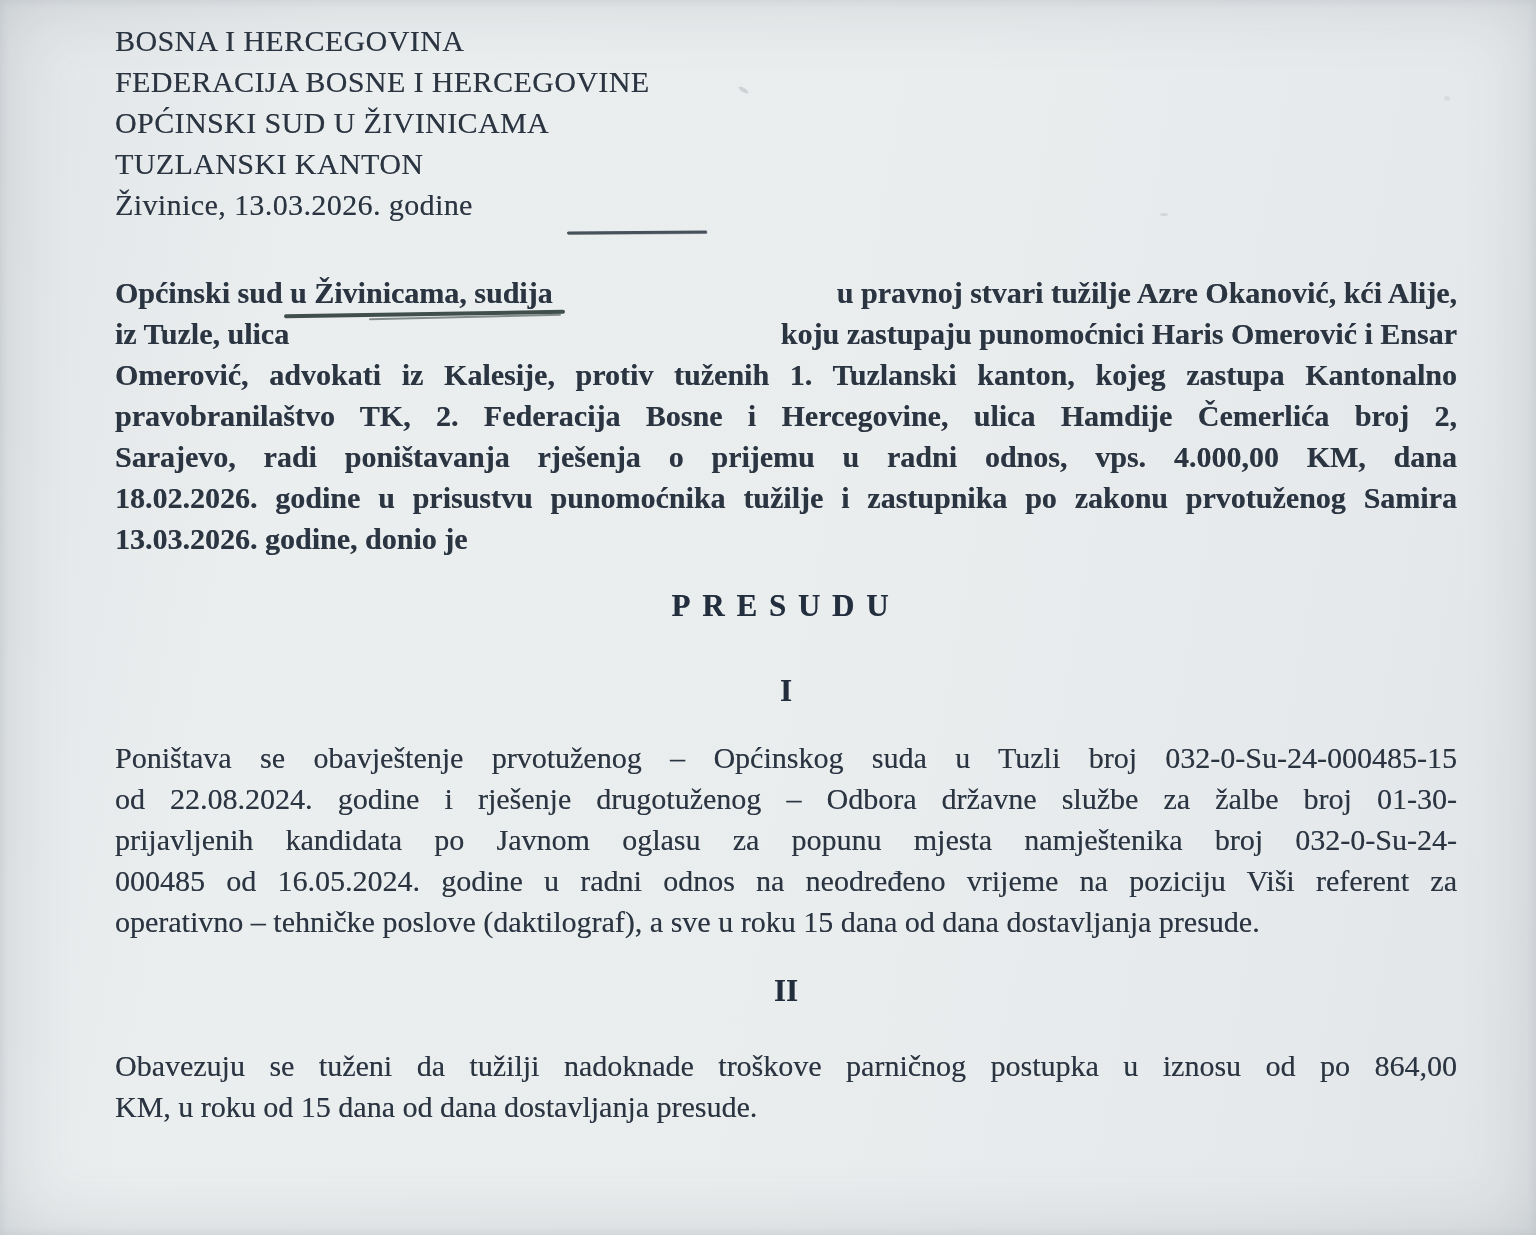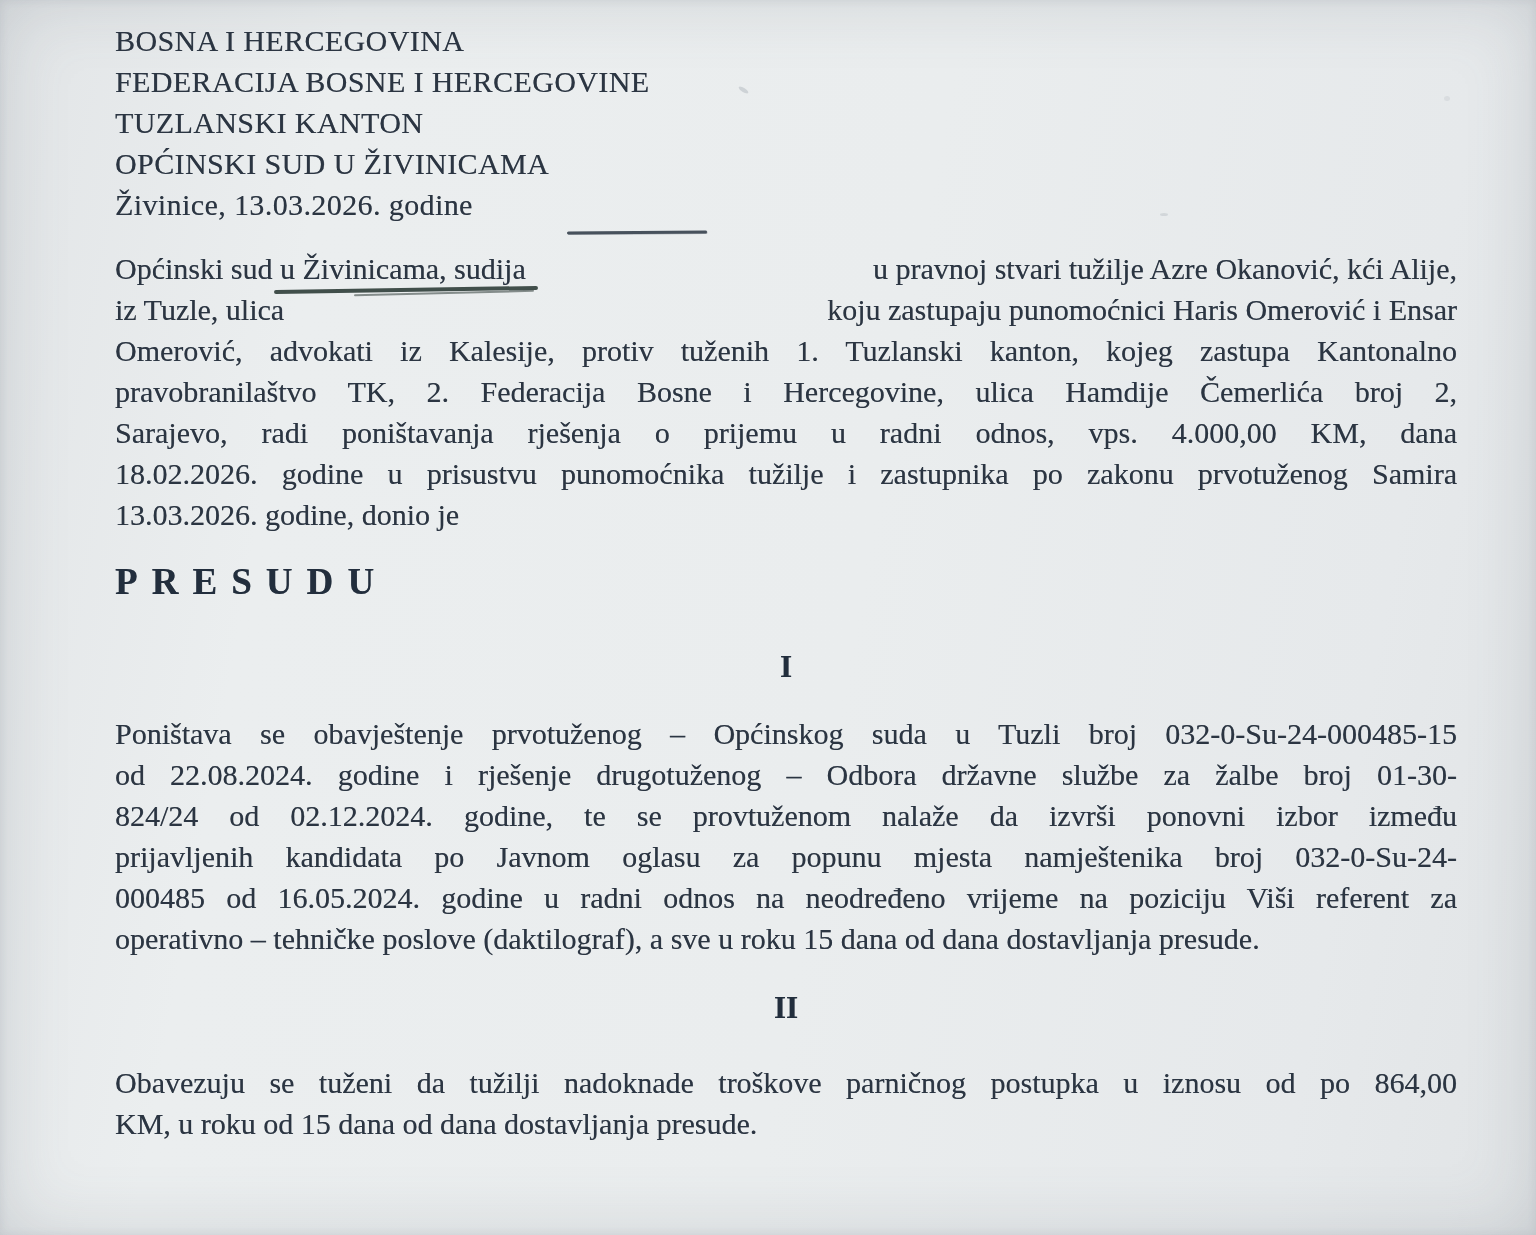--- a/index.html
+++ b/index.html
@@ -30,21 +30,21 @@
     white-space: nowrap;
   }
   .divider {
     width: 140px; height: 3px;
     background: #47515c;
     margin: 6px 0 0 452px;
     transform: rotate(-0.4deg);
     border-radius: 2px;
     box-shadow: 0.5px 0.5px 0.5px rgba(43,52,65,0.35);
   }
-  .intro { margin-top: 14px; }
+  .intro { margin-top: 38px; font-weight: bold; }
   .flexline {
     display: flex;
     justify-content: space-between;
     white-space: nowrap;
   }
   .hand-underline { position: relative; }
   .hand-underline::after {
     content: "";
     position: absolute;
     left: -6px; right: -12px; bottom: -6px;
@@ -68,22 +68,23 @@
     text-align: justify;
     text-align-last: justify;
     -moz-text-align-last: justify;
   }
   .jline.jlast {
     text-align-last: left;
     -moz-text-align-last: left;
   }
   .title {
     margin-top: 26px;
+    text-align: center;
     font-weight: bold;
-    font-size: 37px;
+    font-size: 31px;
     letter-spacing: 0.38em;
     color: #222e3d;
   }
   .section-label {
     margin-top: 44px;
     text-align: center;
     font-weight: bold;
     font-size: 31px;
     color: #222e3d;
   }
@@ -101,22 +102,22 @@
   .s3 { left: 1444px; top: 96px; width: 6px; height: 5px; opacity: 0.22; }
 </style>
 </head>
 <body>
 
 <div class="page">
 
   <header>
     <div class="header-line">BOSNA I HERCEGOVINA</div>
     <div class="header-line">FEDERACIJA BOSNE I HERCEGOVINE</div>
+    <div class="header-line">OPĆINSKI SUD U ŽIVINICAMA</div>
     <div class="header-line">TUZLANSKI KANTON</div>
-    <div class="header-line">OPĆINSKI SUD U ŽIVINICAMA</div>
     <div class="header-line">Živinice, 13.03.2026. godine</div>
   </header>
 
   <div class="divider"></div>
 
   <section class="intro">
     <div class="flexline">
       <span><span>Općinski sud </span><span class="hand-underline">u Živinicama, sudija</span></span>
       <span>u pravnoj stvari tužilje Azre Okanović, kći Alije,</span>
     </div>
@@ -132,21 +133,20 @@
         <div class="jline jlast">13.03.2026. godine, donio je</div>
       </div>
   </section>
 
   <h1 class="title">PRESUDU</h1>
 
   <div class="section-label">I</div>
   <section class="body-par">
       <div class="jline">Poništava se obavještenje prvotuženog – Općinskog suda u Tuzli broj 032-0-Su-24-000485-15</div>
       <div class="jline">od 22.08.2024. godine i rješenje drugotuženog – Odbora državne službe za žalbe broj 01-30-</div>
-      <div class="jline">824/24 od 02.12.2024. godine, te se provtuženom nalaže da izvrši ponovni izbor između</div>
       <div class="jline">prijavljenih kandidata po Javnom oglasu za popunu mjesta namještenika broj 032-0-Su-24-</div>
       <div class="jline">000485 od 16.05.2024. godine u radni odnos na neodređeno vrijeme na poziciju Viši referent za</div>
       <div class="jline jlast">operativno – tehničke poslove (daktilograf), a sve u roku 15 dana od dana dostavljanja presude.</div>
     </section>
 
   <div class="section-label lbl2">II</div>
   <section class="body-par par2">
       <div class="jline">Obavezuju se tuženi da tužilji nadoknade troškove parničnog postupka u iznosu od po 864,00</div>
       <div class="jline jlast">KM, u roku od 15 dana od dana dostavljanja presude.</div>
     </section>

